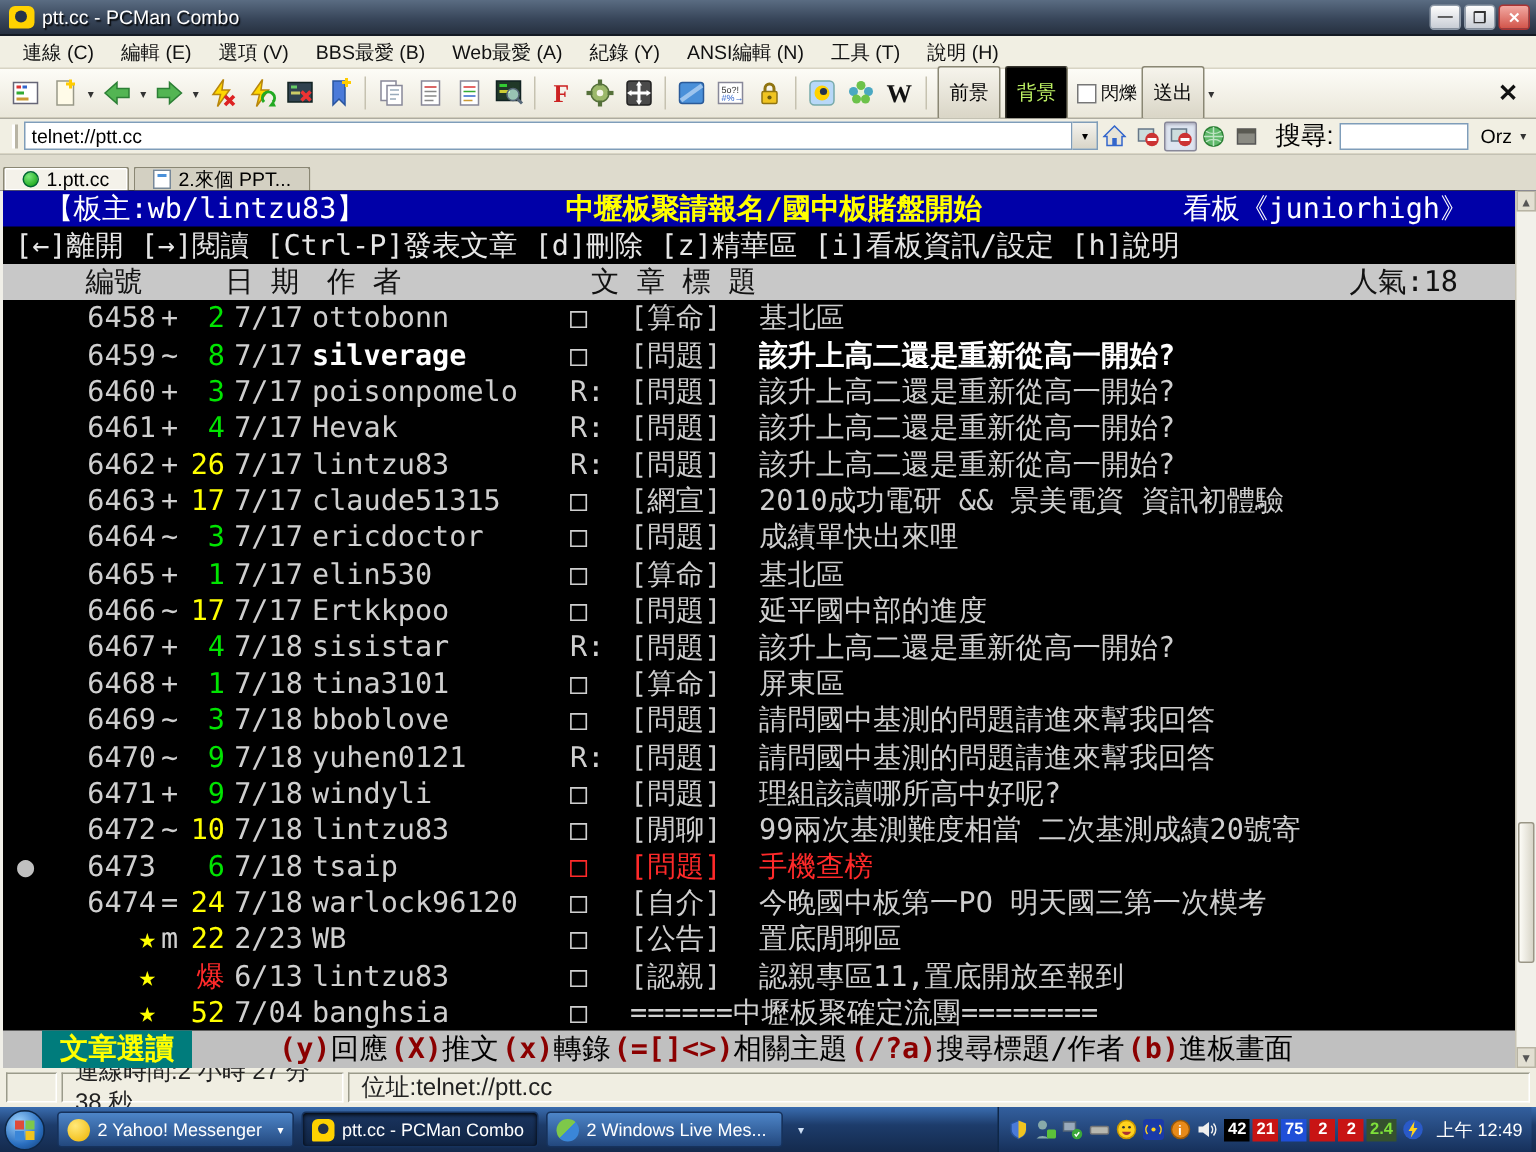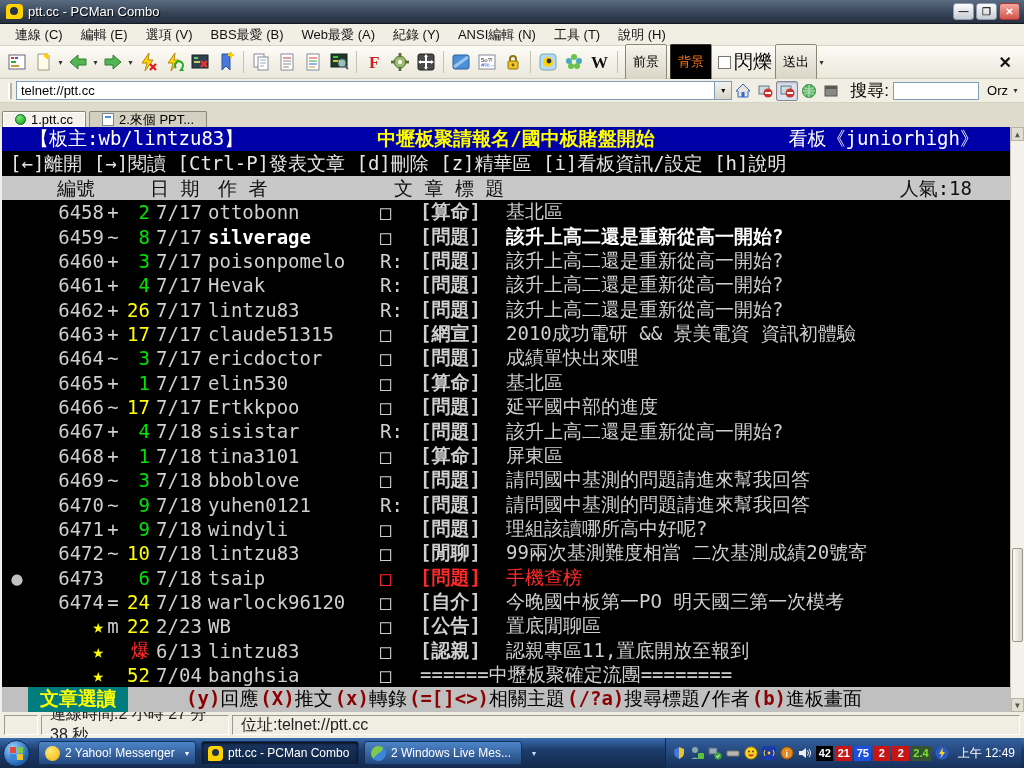--- a/index.html
+++ b/index.html
@@ -21,22 +21,22 @@
   .menuitem{font-size:13px;color:#111;padding:0 9px;height:100%;display:flex;align-items:center;}
   
   .toolbar{height:33px;background:linear-gradient(#fdfcf7,#eae7da);display:flex;align-items:center;
            padding:0 4px;flex:none;border-bottom:1px solid #cfcbba;}
   .tbtn{width:26px;height:26px;border:1px solid transparent;border-radius:2px;display:flex;
         align-items:center;justify-content:center;flex:none;}
   .tcaret{font-size:8px;color:#333;width:9px;text-align:center;flex:none;}
   .tsep{width:1px;height:22px;background:#c6c2b0;margin:0 4px;flex:none;}
   .fgbtn,.bgbtn,.sendbtn{height:36px;padding:0 7px;font-size:13px;border:1px solid #8a8774;border-radius:2px;
         background:linear-gradient(#f6f4ec,#d9d5c6);display:flex;align-items:center;flex:none;margin-left:3px;}
-  .bgbtn{background:#000;color:#f97316;border-style:inset;}
-  .blinkwrap{display:flex;align-items:center;font-size:19px;margin-left:6px;flex:none;}
+  .bgbtn{background:#000;color:#bef264;border-style:inset;}
+  .blinkwrap{display:flex;align-items:center;font-size:12px;margin-left:6px;flex:none;}
   .checkbox{width:13px;height:13px;border:1px solid #777;background:#fff;margin-right:3px;flex:none;}
   .toolx{margin-left:auto;margin-right:8px;font-size:16px;font-weight:bold;color:#111;flex:none;}
   
   .addrrow{height:24px;background:#f1efe3;display:flex;align-items:center;padding:0 4px;flex:none;border-bottom:1px solid #d8d4c4;}
   .grip{width:4px;height:16px;border-left:2px solid #fff;border-right:2px solid #b8b4a4;margin:0 4px;flex:none;}
   .addrinput{flex:1;height:19px;border:1px solid #7f9db9;background:#fff;font:13px "Liberation Sans",sans-serif;
              padding:0 4px;color:#000;}
   .dropbtn{width:17px;height:19px;border:1px solid #7f9db9;border-left:none;background:linear-gradient(#f4f3ee,#d8d5c8);
            display:flex;align-items:center;justify-content:center;font-size:8px;flex:none;}
   .abtn{width:22px;height:20px;display:flex;align-items:center;justify-content:center;border:1px solid transparent;border-radius:2px;flex:none;}
@@ -64,21 +64,21 @@
   .colhdr{background:#c8c8c8;color:#111;position:relative;}
   .colhdr span{position:absolute;top:0;line-height:24.37px;}
   .trow{cursor:default;}
   .c-dot{width:30px;text-align:center;flex:none;color:#c0c0c0;}
   .c-id{width:72px;text-align:right;flex:none;}
   .c-mark{width:18px;text-align:center;flex:none;}
   .c-cnt{width:28px;text-align:right;flex:none;}
   .c-date{width:58px;text-align:center;flex:none;}
   .c-author{width:172px;flex:none;overflow:hidden;}
   .c-reply{width:40px;flex:none;}
-  .c-cat{width:86px;flex:none;font-weight:bold;}
+  .c-cat{width:86px;flex:none;}
   .c-title{flex:1;overflow:hidden;}
   .g{color:var(--ansi-green);} .y{color:var(--ansi-yellow);} .r{color:var(--ansi-red);}
   .hl{color:#fff;font-weight:bold;}
   .footerline{background:#c0c0c0;color:#000;display:flex;align-items:center;}
   .modebox{background:var(--mode-teal);color:var(--ansi-yellow);font-weight:bold;padding:0 12px;margin-left:26px;height:100%;
            display:flex;align-items:center;flex:none;}
   .hints{margin-left:58px;display:flex;align-items:center;}
   .hk{color:var(--key-darkred);font-weight:bold;}
   .hlab{color:#000;margin-right:2px;}
   

